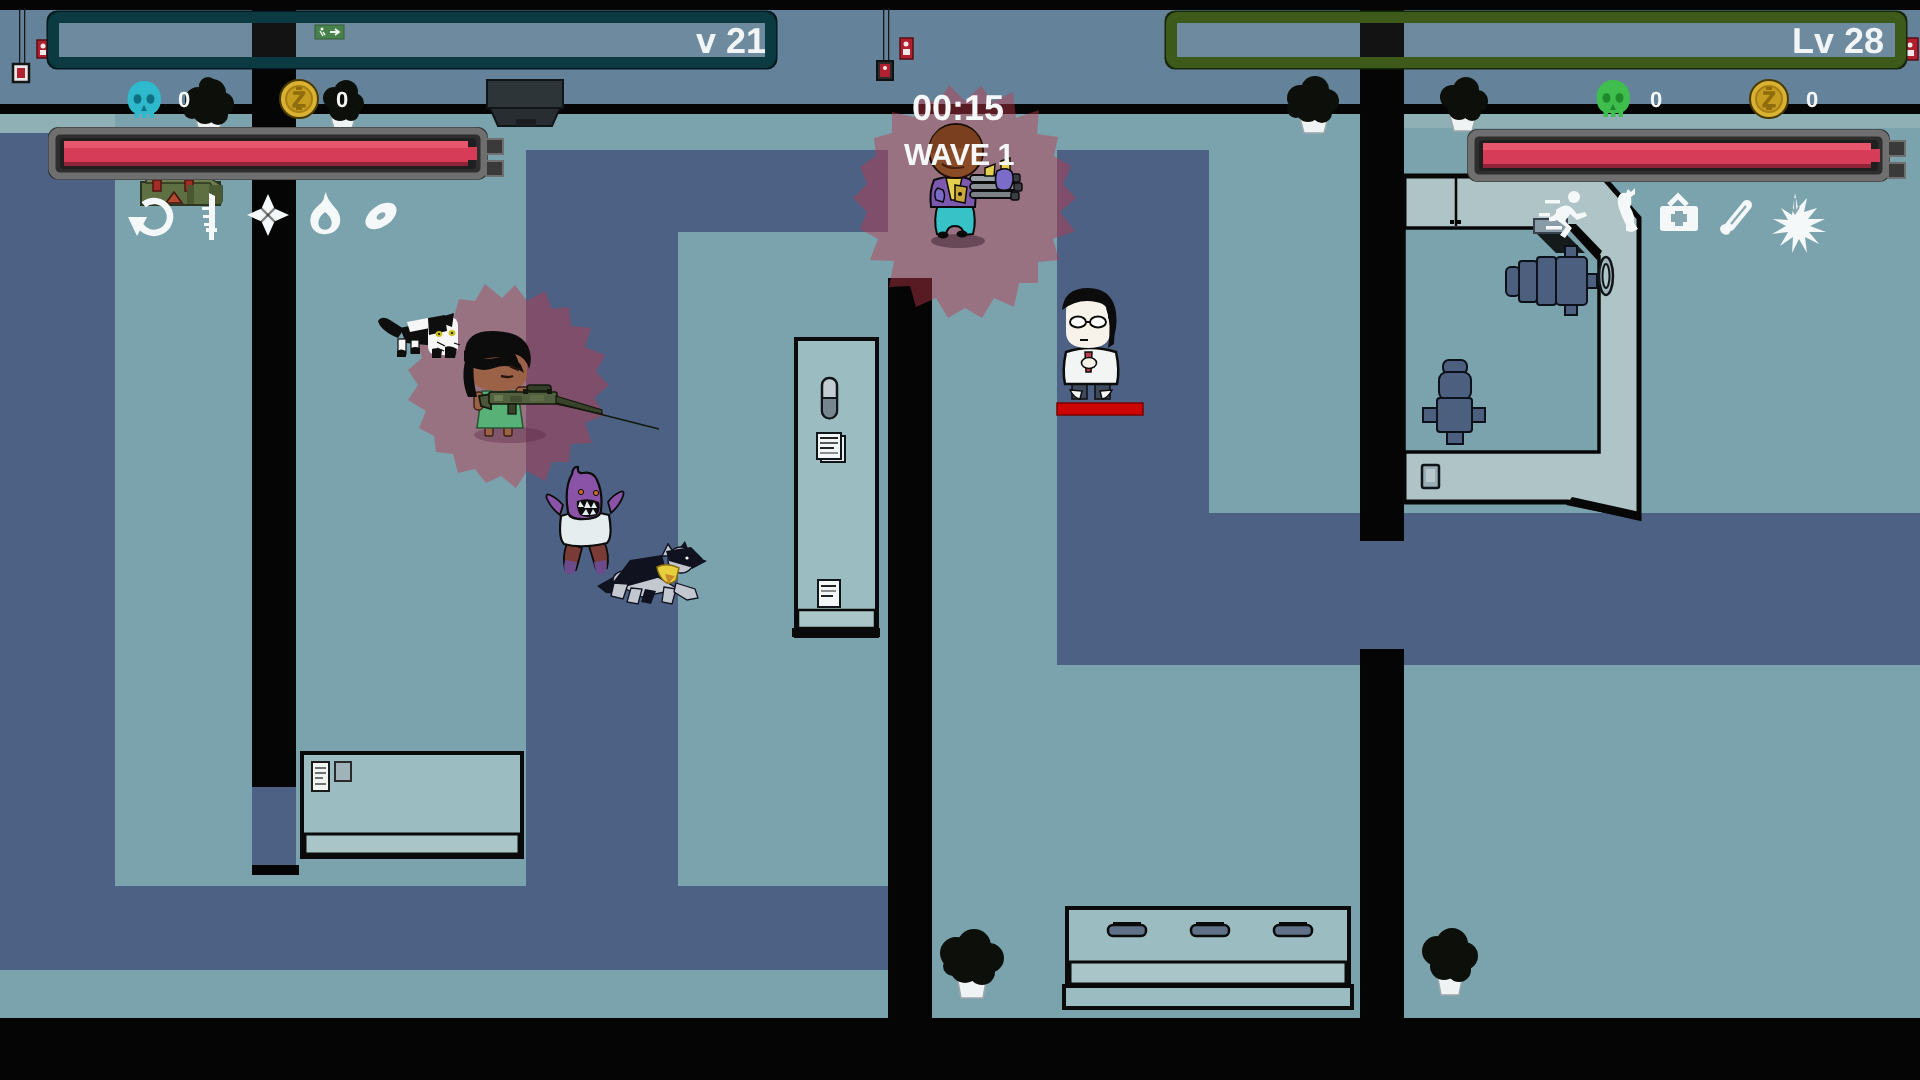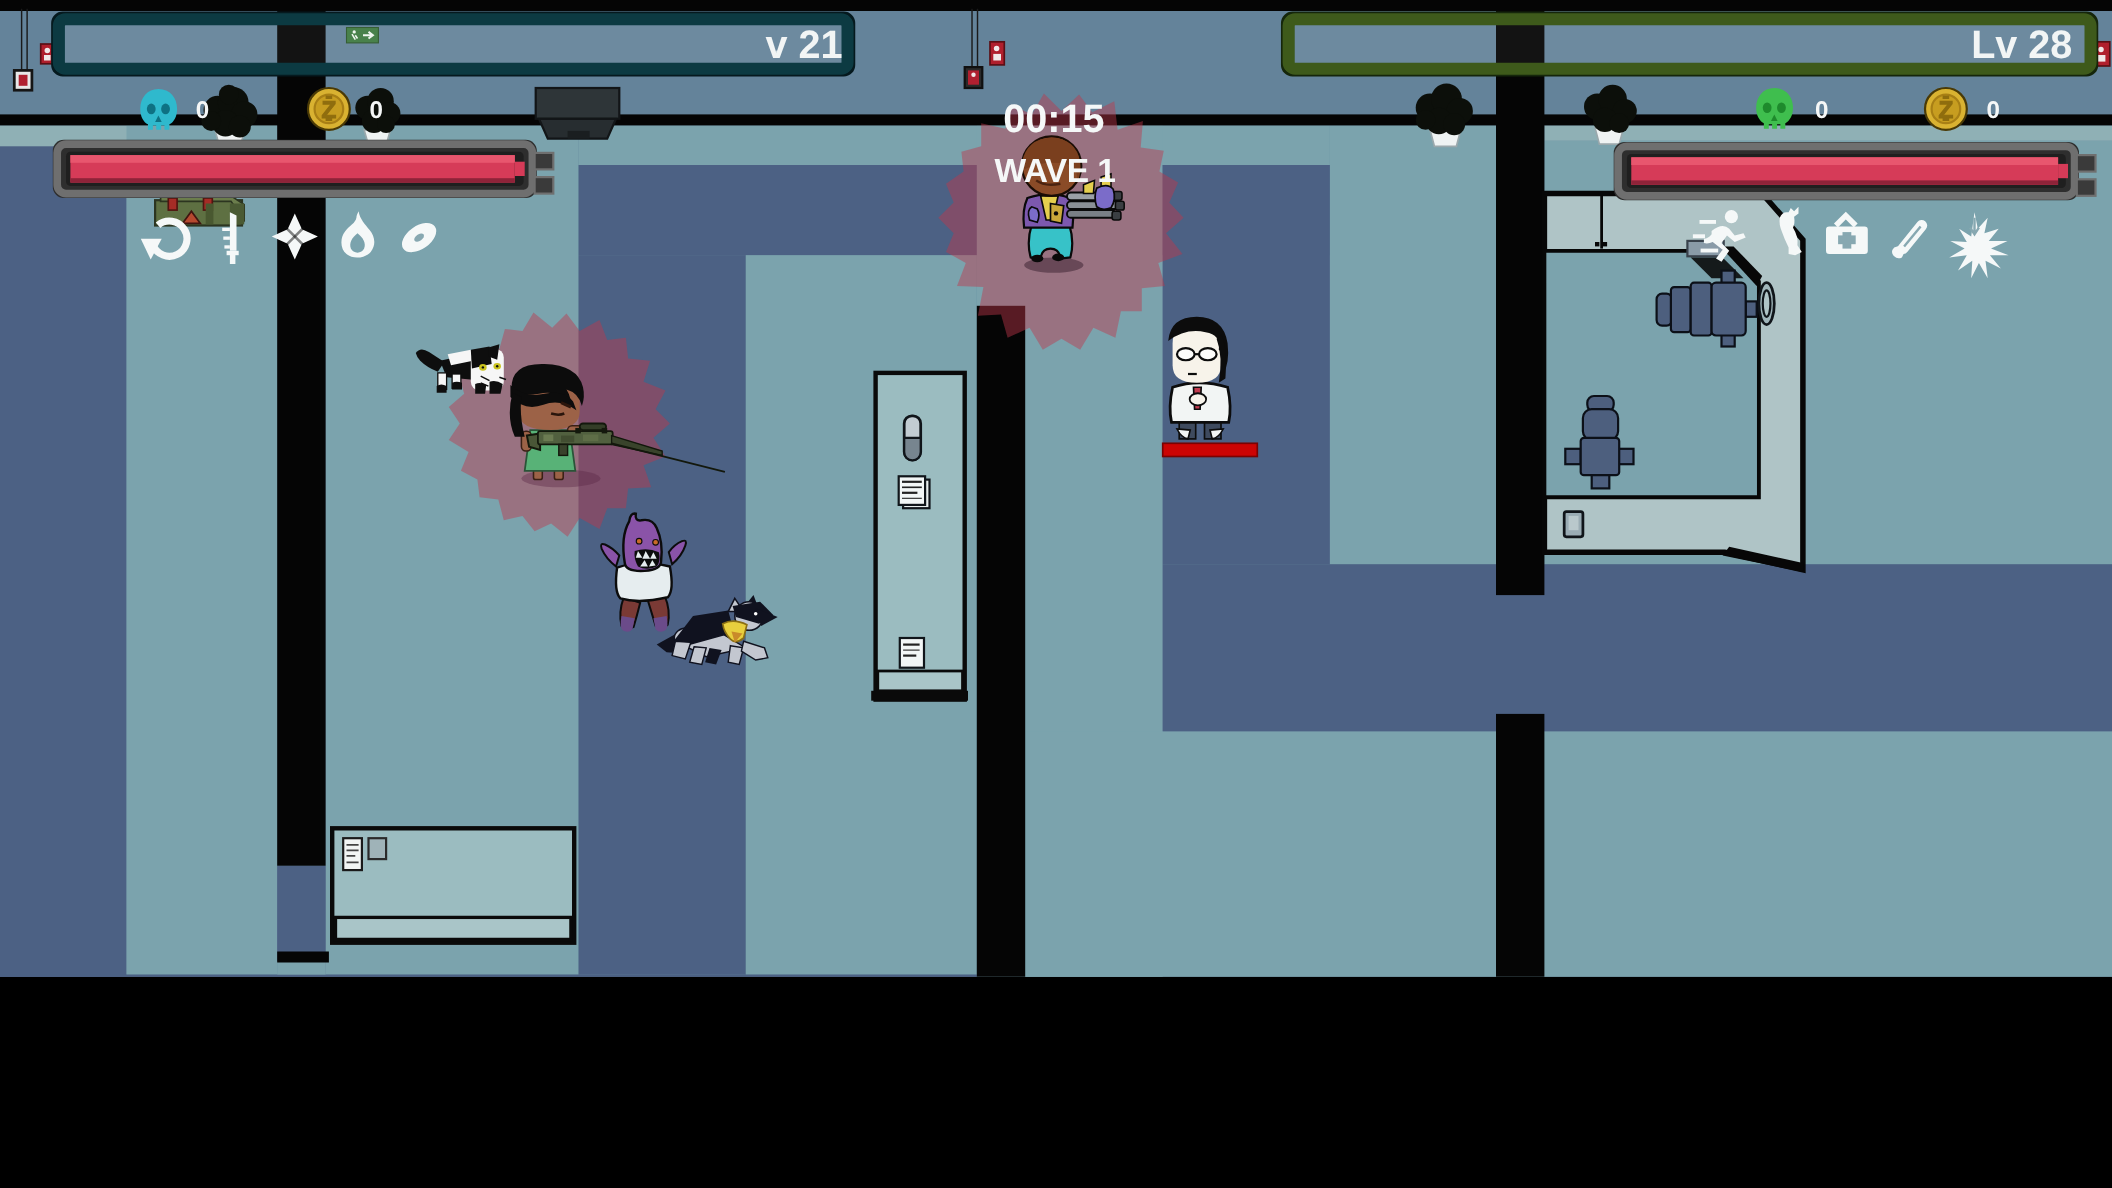--- a/index.html
+++ b/index.html
@@ -1,16 +1,16 @@
 <!DOCTYPE html>
 <html><head>
 <meta charset="utf-8">
 <style>
 html,body{margin:0;padding:0;background:#000;}
-#stage{position:relative;width:1920px;height:888px;overflow:hidden;font-family:"Liberation Sans",sans-serif;}
+#stage{position:relative;width:1920px;height:1080px;overflow:hidden;font-family:"Liberation Sans",sans-serif;}
 #scene{position:absolute;left:0;top:0;}
 text{-webkit-font-smoothing:antialiased;text-rendering:geometricPrecision;}
 </style>
 </head>
 <body>
 <div id="stage">
 <svg id="scene" width="1920" height="1080" viewBox="0 0 1920 1080">
 
 <g>
         <rect x="0" y="0" width="1920" height="1080" fill="#64839A"></rect>

